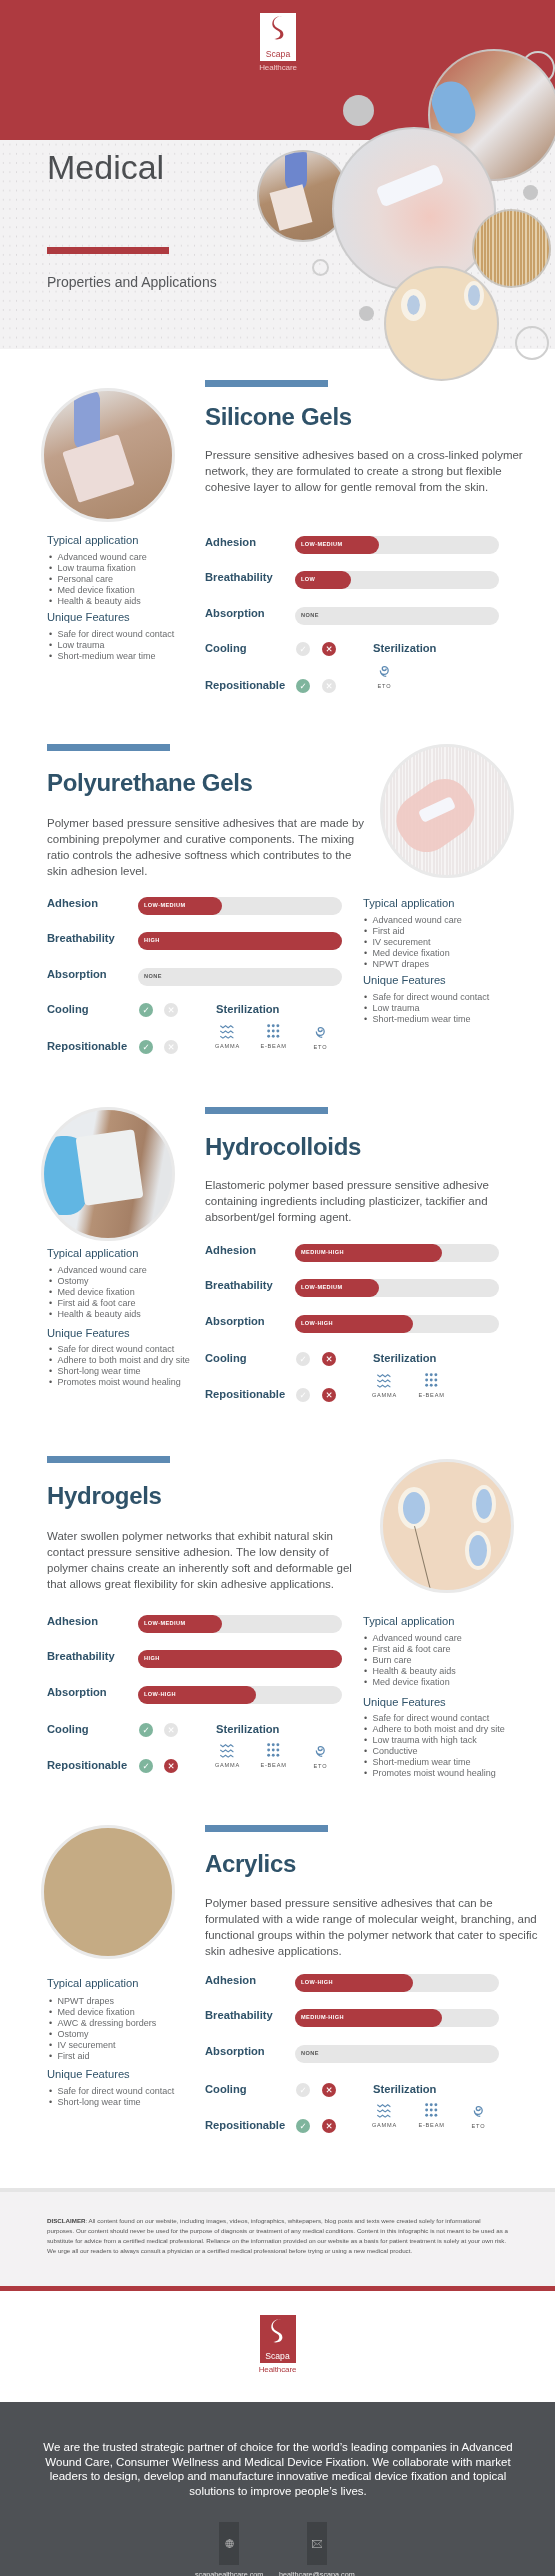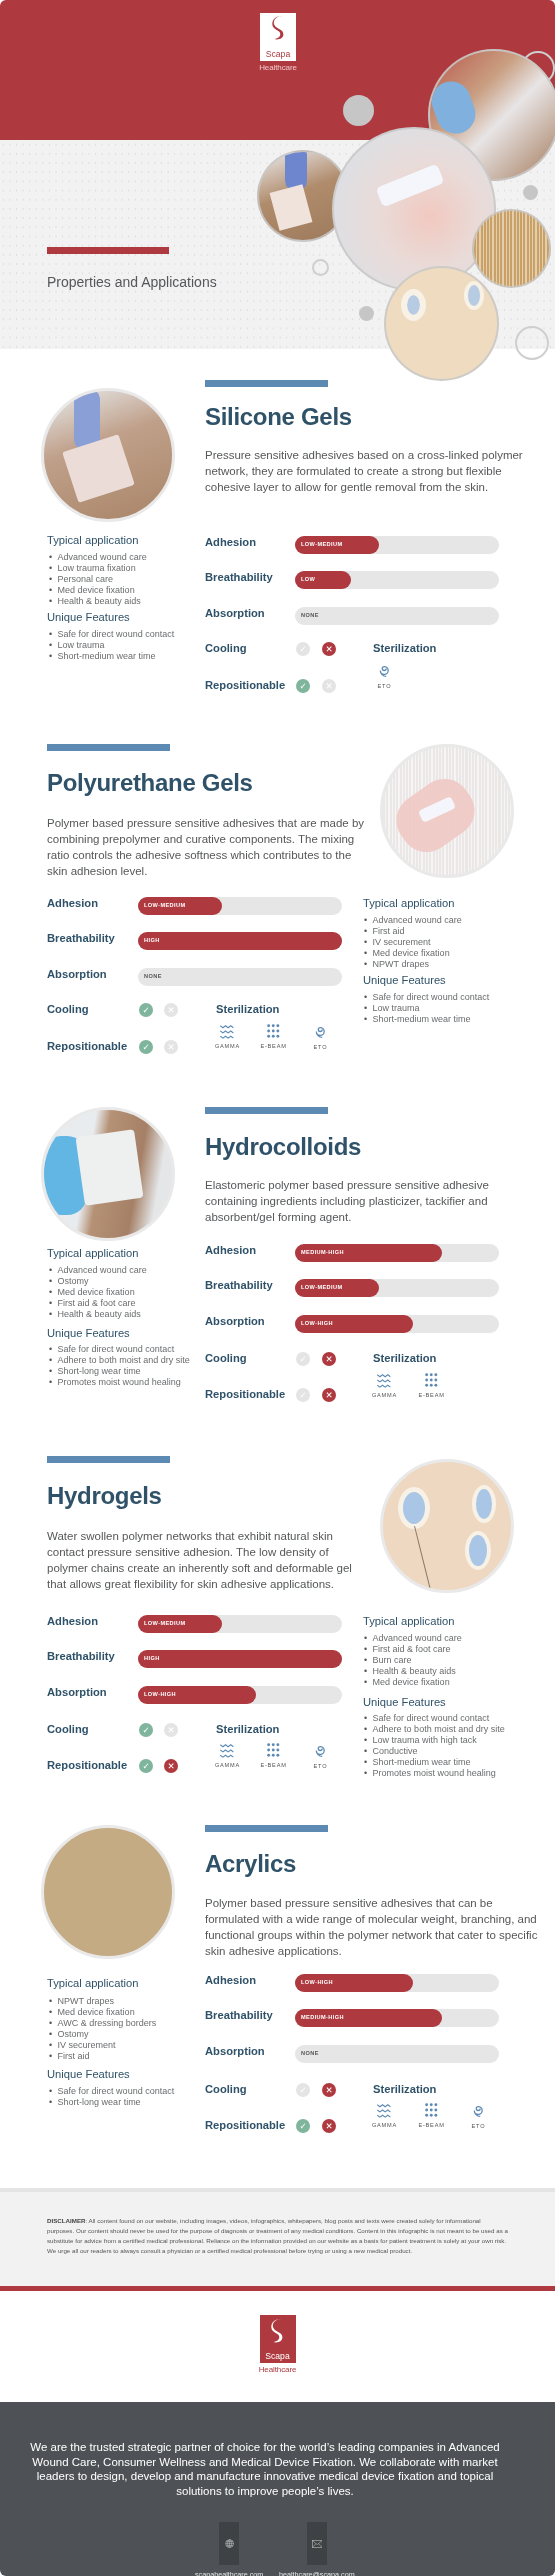--- a/index.html
+++ b/index.html
@@ -1,17 +1,17 @@
 <!DOCTYPE html>
 <html style="font-size:10.5px"><head>
 <meta charset="utf-8">
 <style>
   * { box-sizing: border-box; margin: 0; padding: 0; }
   html, body { width: 555px; background: #ffffff; font-family: "Liberation Sans", sans-serif; color: #555; }
-  .page { position: relative; width: 555px; height: 2576px; overflow: hidden; background: #fff; border-radius: 6px; }
+  .page { position: relative; width: 555px; height: 2576px; overflow: hidden; background: #fff; }
 
   
   .hero-top { position: absolute; left: 0; top: 0; width: 555px; height: 140px; background: #ae3a40; }
   .hero-bottom { position: absolute; left: 0; top: 140px; width: 555px; height: 209px;
     background-color: #f3f2f3;
     background-image: radial-gradient(circle, #dcdadc 0.7px, transparent 0.9px);
     background-size: 6.6px 9.2px; }
   .logo { position: absolute; left: 259px; top: 12.5px; width: 38px; text-align: center; }
   .logo-box { width: 36px; height: 48px; margin: 0 auto; background: #fff; position: relative; }
   .logo-box .s-mark { position: absolute; left: 8.6px; top: 2.6px; width: 18.4px; height: 26px; }
@@ -59,21 +59,21 @@
   .disc-text { position: absolute; left: 47px; top: 24px; width: 461px; font-size: 6.2px; line-height: 10px; color: #555; }
   .disc-text b { color: #444; }
   .red-line { position: absolute; left: 0; top: 2286px; width: 555px; height: 4.6px; background: #ae3a40; }
 
   .logo2 { position: absolute; left: 258px; top: 2315px; width: 39px; text-align: center; }
   .logo2 .logo-box { background: #ae3a40; }
   .logo2 .logo-box .logo-word { color: #fff; }
   .logo2 .logo-sub { color: #ae3a40; }
 
   .footer { position: absolute; left: 0; top: 2402px; width: 555px; height: 174px; background: #4e5155; }
-  .footer-text { position: absolute; left: 20px; top: 38px; width: 490px; text-align: center; font-size: 11.5px; line-height: 14.5px; color: #fff; }
+  .footer-text { position: absolute; left: 33px; top: 38px; width: 490px; text-align: center; font-size: 11.5px; line-height: 14.5px; color: #fff; }
   .contact { position: absolute; top: 120px; text-align: center; }
   .contact-icon { width: 20px; height: 43px; background: #3f4245; margin: 0 auto; display: flex; align-items: center; justify-content: center; }
   .contact-label { display: block; margin-top: 5.3px; font-size: 7.2px; color: #e5e5e5; white-space: nowrap; }
 </style>
 </head>
 <body>
 
 <div class="page">
 
   <div class="hero-top"></div>
@@ -83,20 +83,21 @@
     <div class="logo-box">
       <svg class="s-mark" viewBox="0 0 28 40">
         <path d="M20 2 C8 2 4 12 10 18 C14 22 22 22 22 30 C22 36 14 39 8 37 C14 36 18 33 17 28 C16 23 6 23 5 15 C4 6 12 1 20 2 Z" fill="#ae3a40"></path>
       </svg>
       <span class="logo-word">Scapa</span>
     </div>
     <span class="logo-sub">Healthcare</span>
   </div>
 
   <div class="hero-title">
+    <div>Medical</div>
   </div>
   <div class="hero-rule"></div>
   <div class="hero-sub">Properties and Applications</div>
 
   <div class="bubble b-grey" style="left:343px;top:95px;width:31px;height:31px;"></div>
   <div class="bubble b-grey" style="left:523px;top:185px;width:15px;height:15px;"></div>
   <div class="bubble b-grey" style="left:359px;top:306px;width:15px;height:15px;"></div>
   <div class="bubble b-ring" style="left:312px;top:259px;width:17px;height:17px;"></div>
   <div class="bubble b-ring" style="left:521px;top:51px;width:34px;height:34px;"></div>
   <div class="bubble b-ring" style="left:515px;top:326px;width:34px;height:34px;"></div>

